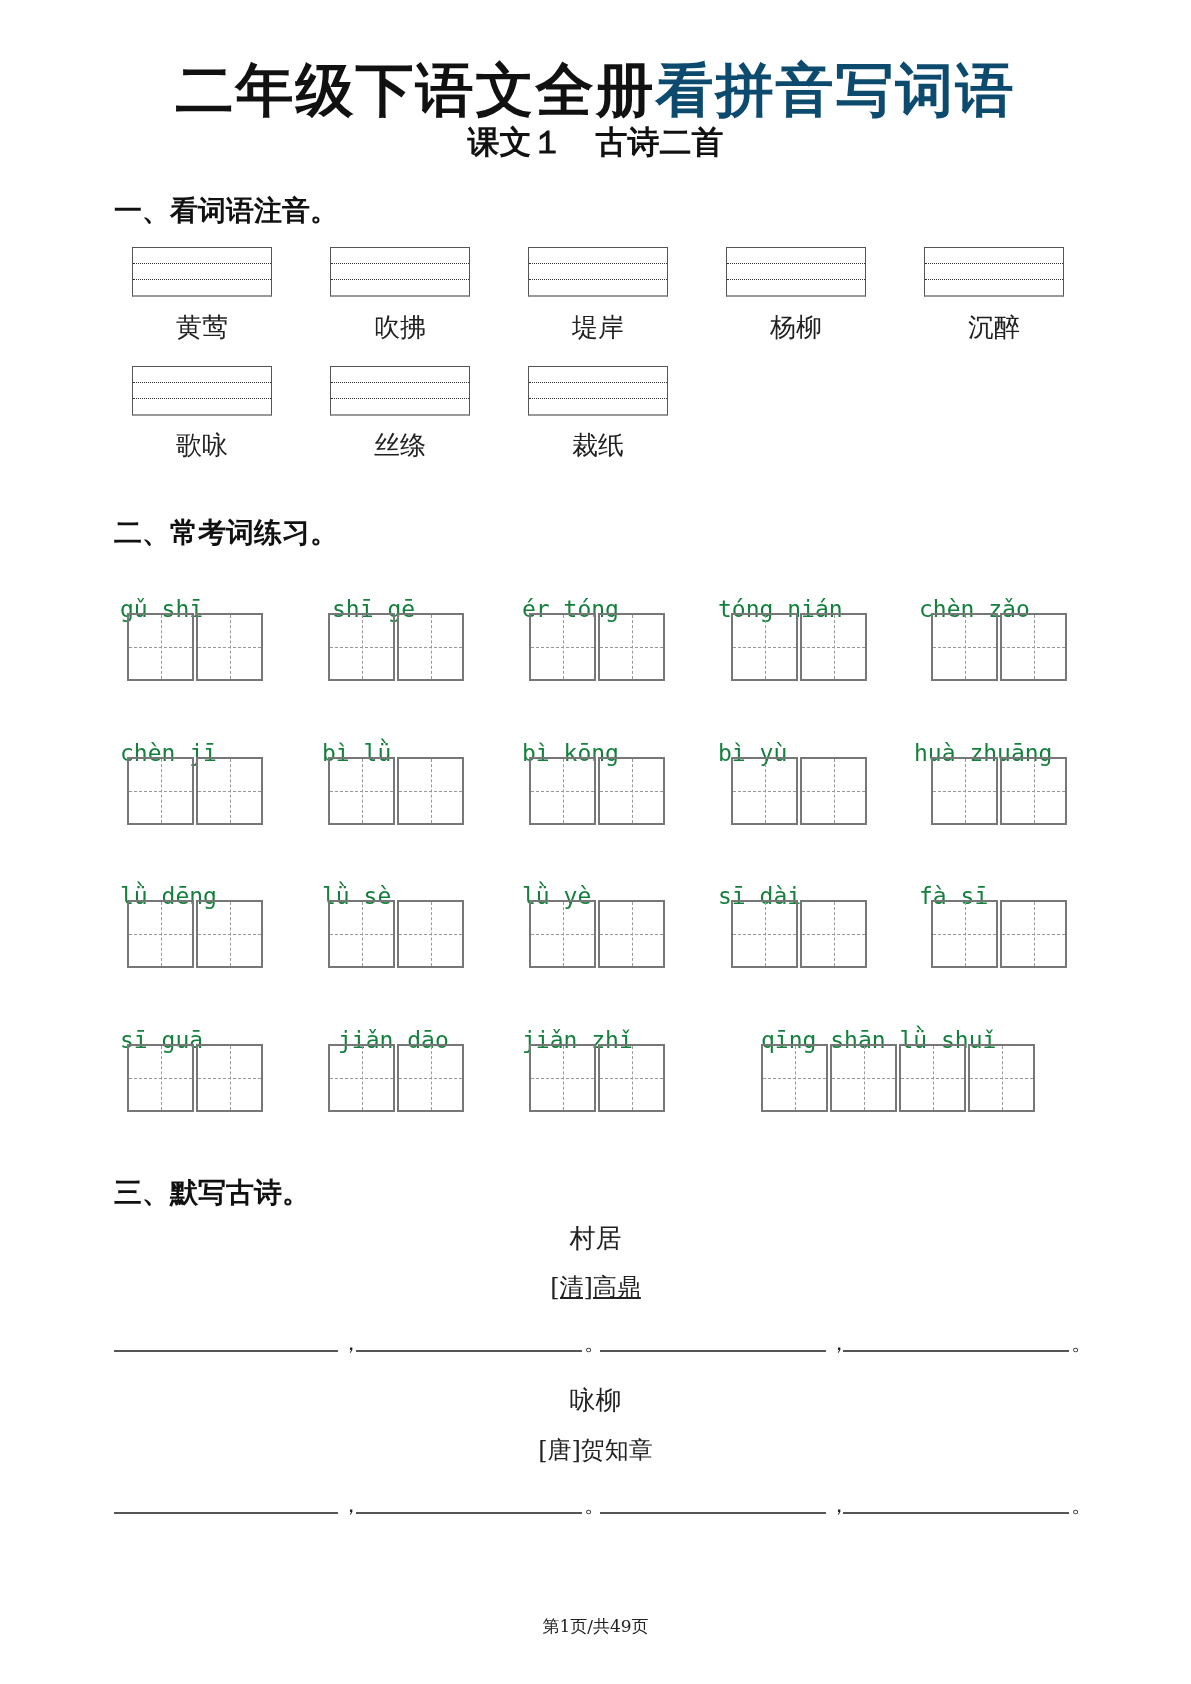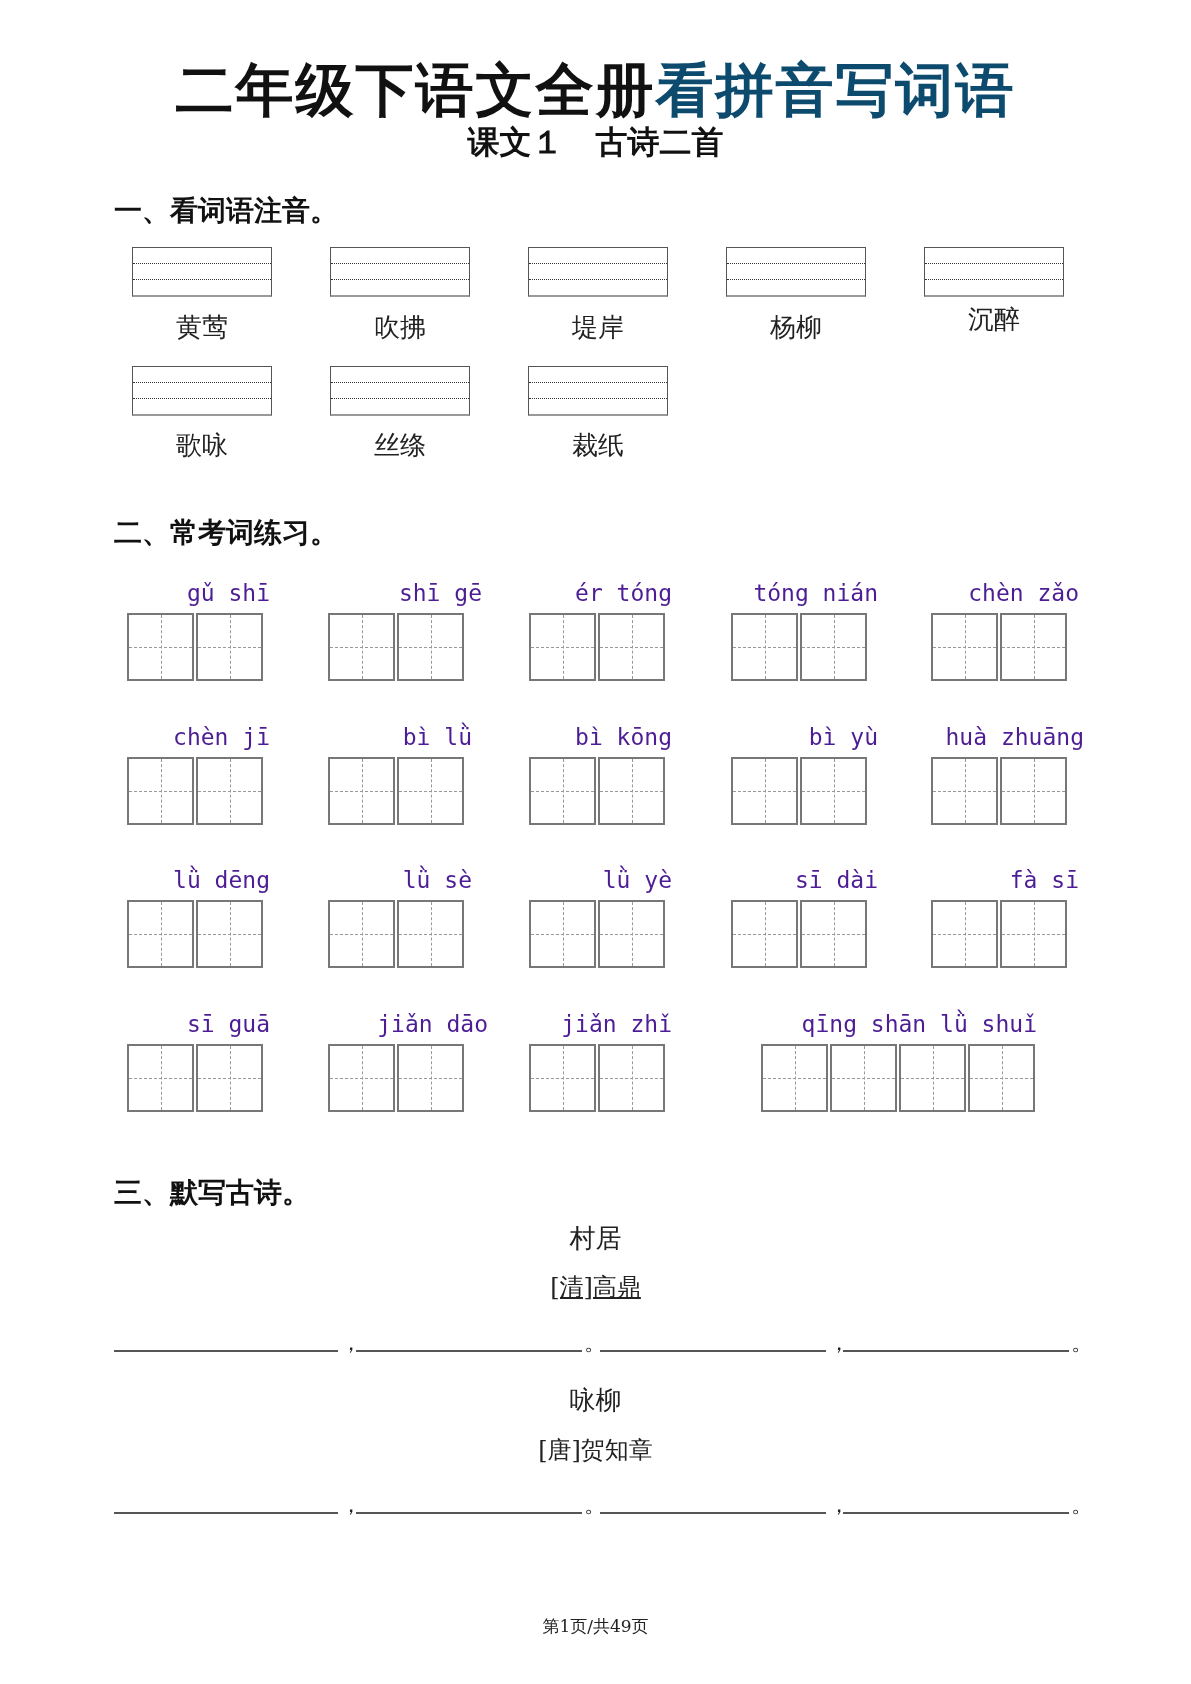--- a/index.html
+++ b/index.html
@@ -12,22 +12,22 @@
   .title .red { color: #0c4a6e; }
   .subtitle { top: 122px; left: 0; width: 1191px; text-align: center;
               font-family: "DejaVu Sans", "Liberation Sans", sans-serif;
               font-weight: bold; font-size: 32px; line-height: 40px; }
   .section-head { left: 114px; font-family: "DejaVu Sans", "Liberation Sans", sans-serif;
                   font-weight: bold; font-size: 28px; line-height: 34px; }
   .py-box { width: 140px; height: 50px; box-sizing: border-box;
             border: 1.5px solid #555; border-bottom: 2px solid #999; }
   .py-box .dl { position: absolute; left: 0; right: 0; border-top: 1px dotted #333; }
   .word-label { width: 140px; text-align: center; font-size: 26px; line-height: 32px; color: #222; }
-  .pinyin { text-align: right; font-family: "DejaVu Sans Mono", "Liberation Mono", monospace;
-            font-size: 23px; line-height: 30px; color: #4c1d95; white-space: pre; }
+  .pinyin { text-align: left; font-family: "DejaVu Sans Mono", "Liberation Mono", monospace;
+            font-size: 23px; line-height: 30px; color: #15803d; white-space: pre; margin-top: 16px; }
   .grid-group { display: flex; height: 68px; }
   .cell { width: 67px; height: 68px; box-sizing: border-box; border: 2px solid #777;
           position: relative; margin-right: 2px; }
   .cell:last-child { margin-right: 0; }
   .cell .v { position: absolute; top: 0; bottom: 0; left: 50%; border-left: 1.5px dashed #999; }
   .cell .h { position: absolute; left: 0; right: 0; top: 50%; border-top: 1.5px dashed #999; }
   .poem-title { left: 0; width: 1191px; text-align: center; font-size: 26px; line-height: 32px; color: #222; }
   .poem-author { left: 0; width: 1191px; text-align: center; font-size: 24px; line-height: 30px; color: #222; }
   .ans-line { height: 0; border-top: 2px solid #555; }
   .punct { font-size: 22px; line-height: 22px; color: #222; }
@@ -62,21 +62,21 @@
 <div class="abs py-box" style="left:726px;top:247px;">
     <div class="dl" style="top:15px;"></div>
     <div class="dl" style="top:31px;"></div>
   </div>
 <div class="abs word-label" style="left:726px;top:311px;">杨柳</div>
 
 <div class="abs py-box" style="left:924px;top:247px;">
     <div class="dl" style="top:15px;"></div>
     <div class="dl" style="top:31px;"></div>
   </div>
-<div class="abs word-label" style="left:924px;top:303px;">沉醉</div>
+<div class="abs word-label" style="left:924px;top:311px;">沉醉</div>
 
 <div class="abs py-box" style="left:132px;top:366px;">
     <div class="dl" style="top:15px;"></div>
     <div class="dl" style="top:31px;"></div>
   </div>
 <div class="abs word-label" style="left:132px;top:429px;">歌咏</div>
 
 <div class="abs py-box" style="left:330px;top:366px;">
     <div class="dl" style="top:15px;"></div>
     <div class="dl" style="top:31px;"></div>

